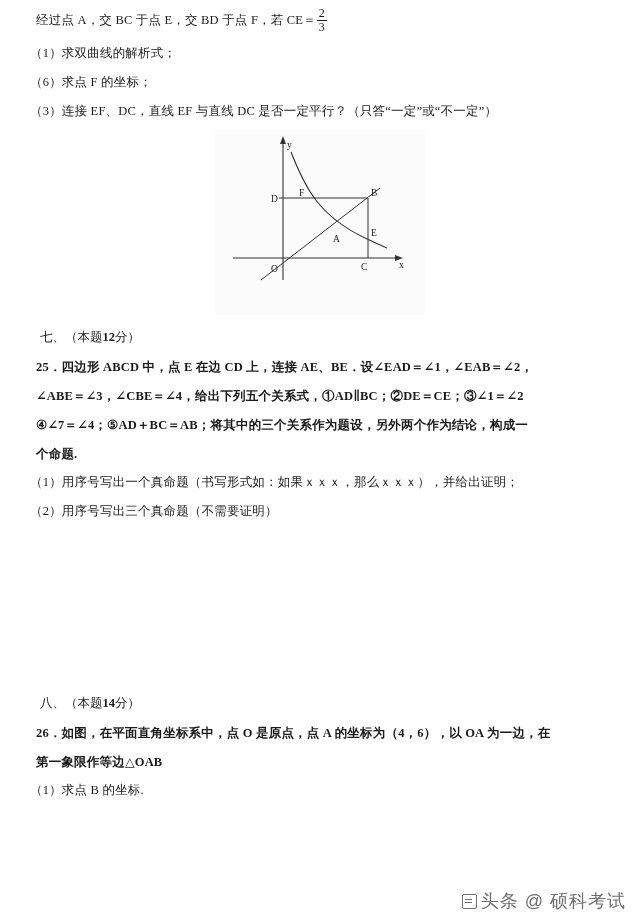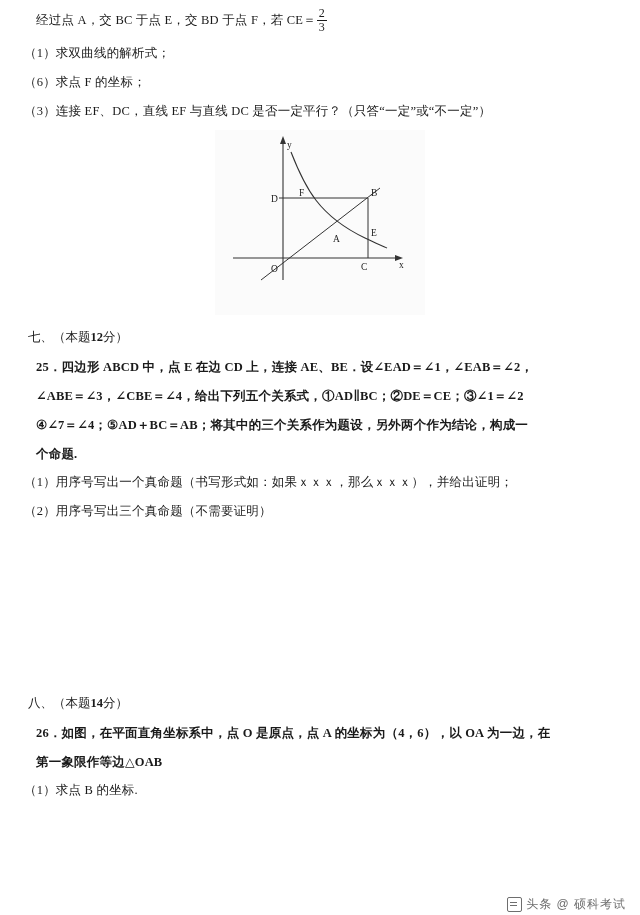--- a/index.html
+++ b/index.html
@@ -23,21 +23,21 @@
     box-sizing: border-box;
   }
   .line {
     font-size: 12.5px;
     line-height: 1.5;
     margin: 8px 0 10px 0;
     padding: 0 36px 0 36px;
     letter-spacing: 0.2px;
   }
   .line.indent {
-    padding-left: 24px;
+    padding-left: 30px;
   }
   .frac {
     display: inline-flex;
     flex-direction: column;
     align-items: center;
     vertical-align: middle;
     line-height: 1.05;
     font-size: 12px;
     margin: 0 1px;
     position: relative;
@@ -62,36 +62,36 @@
     height: 185px;
     background: #fbfbfb;
     position: relative;
   }
   .fig-svg {
     display: block;
   }
   .section-head {
     font-size: 12.5px;
     padding: 0 24px;
-    margin: 14px 0 12px 4px;
+    margin: 14px 0 12px 16px;
   }
   .section-head b {
     font-weight: bold;
   }
   .q-block {
     margin-top: 2px;
   }
   .spacer-lg {
     height: 150px;
   }
   .watermark {
     position: absolute;
     right: 14px;
     bottom: 10px;
-    font-size: 12px;
+    font-size: 18px;
     color: #6e6e6e;
     font-family: "Liberation Sans", sans-serif;
     display: flex;
     align-items: center;
     gap: 4px;
     letter-spacing: 1px;
   }
   .wm-icon {
     display: inline-block;
     width: 13px;

